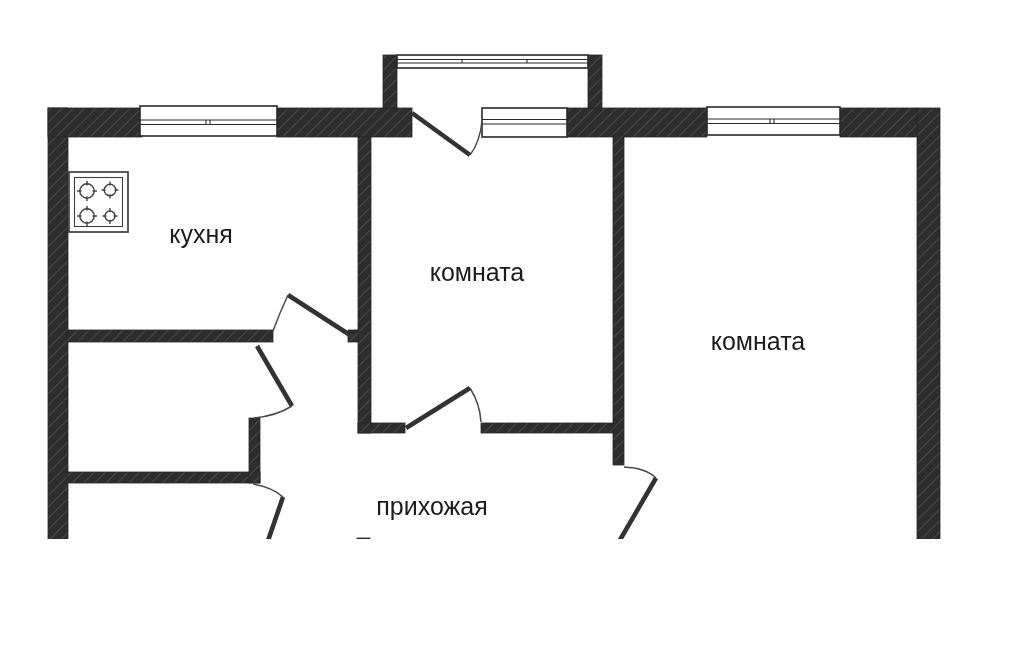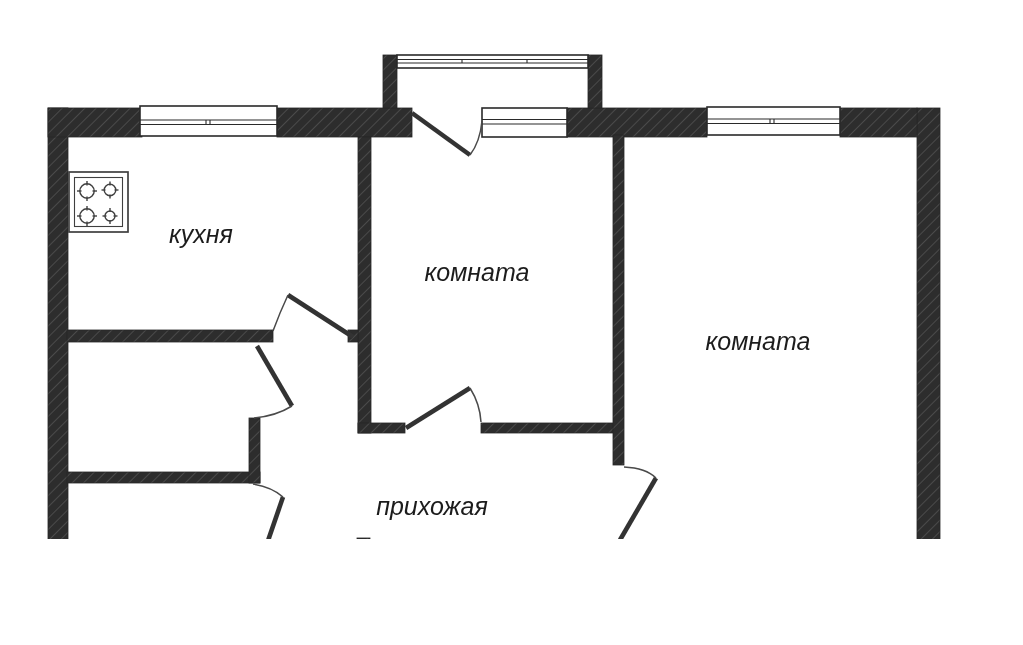--- a/index.html
+++ b/index.html
@@ -6,21 +6,20 @@
     margin: 0;
     padding: 0;
     background: #ffffff;
   }
   .plan-wrap {
     position: relative;
     width: 1023px;
     height: 539px;
     background: #ffffff;
     font-family: "Liberation Sans", "DejaVu Sans", sans-serif;
-    font-style: italic;
   }
   svg { display: block; }
   .wall { stroke: #262626; stroke-width: 0.8; }
   .win-box { fill: #ffffff; stroke: #2a2a2a; stroke-width: 1.6; }
   .win-line { stroke: #2a2a2a; stroke-width: 1.1; }
   .door-leaf { stroke: #333333; stroke-width: 4.6; stroke-linecap: butt; }
   .door-arc { stroke: #4a4a4a; stroke-width: 1.5; fill: none; }
   .fixture { stroke: #3f3f3f; fill: #ffffff; }
   .room-label {
     fill: #1c1c1c;

